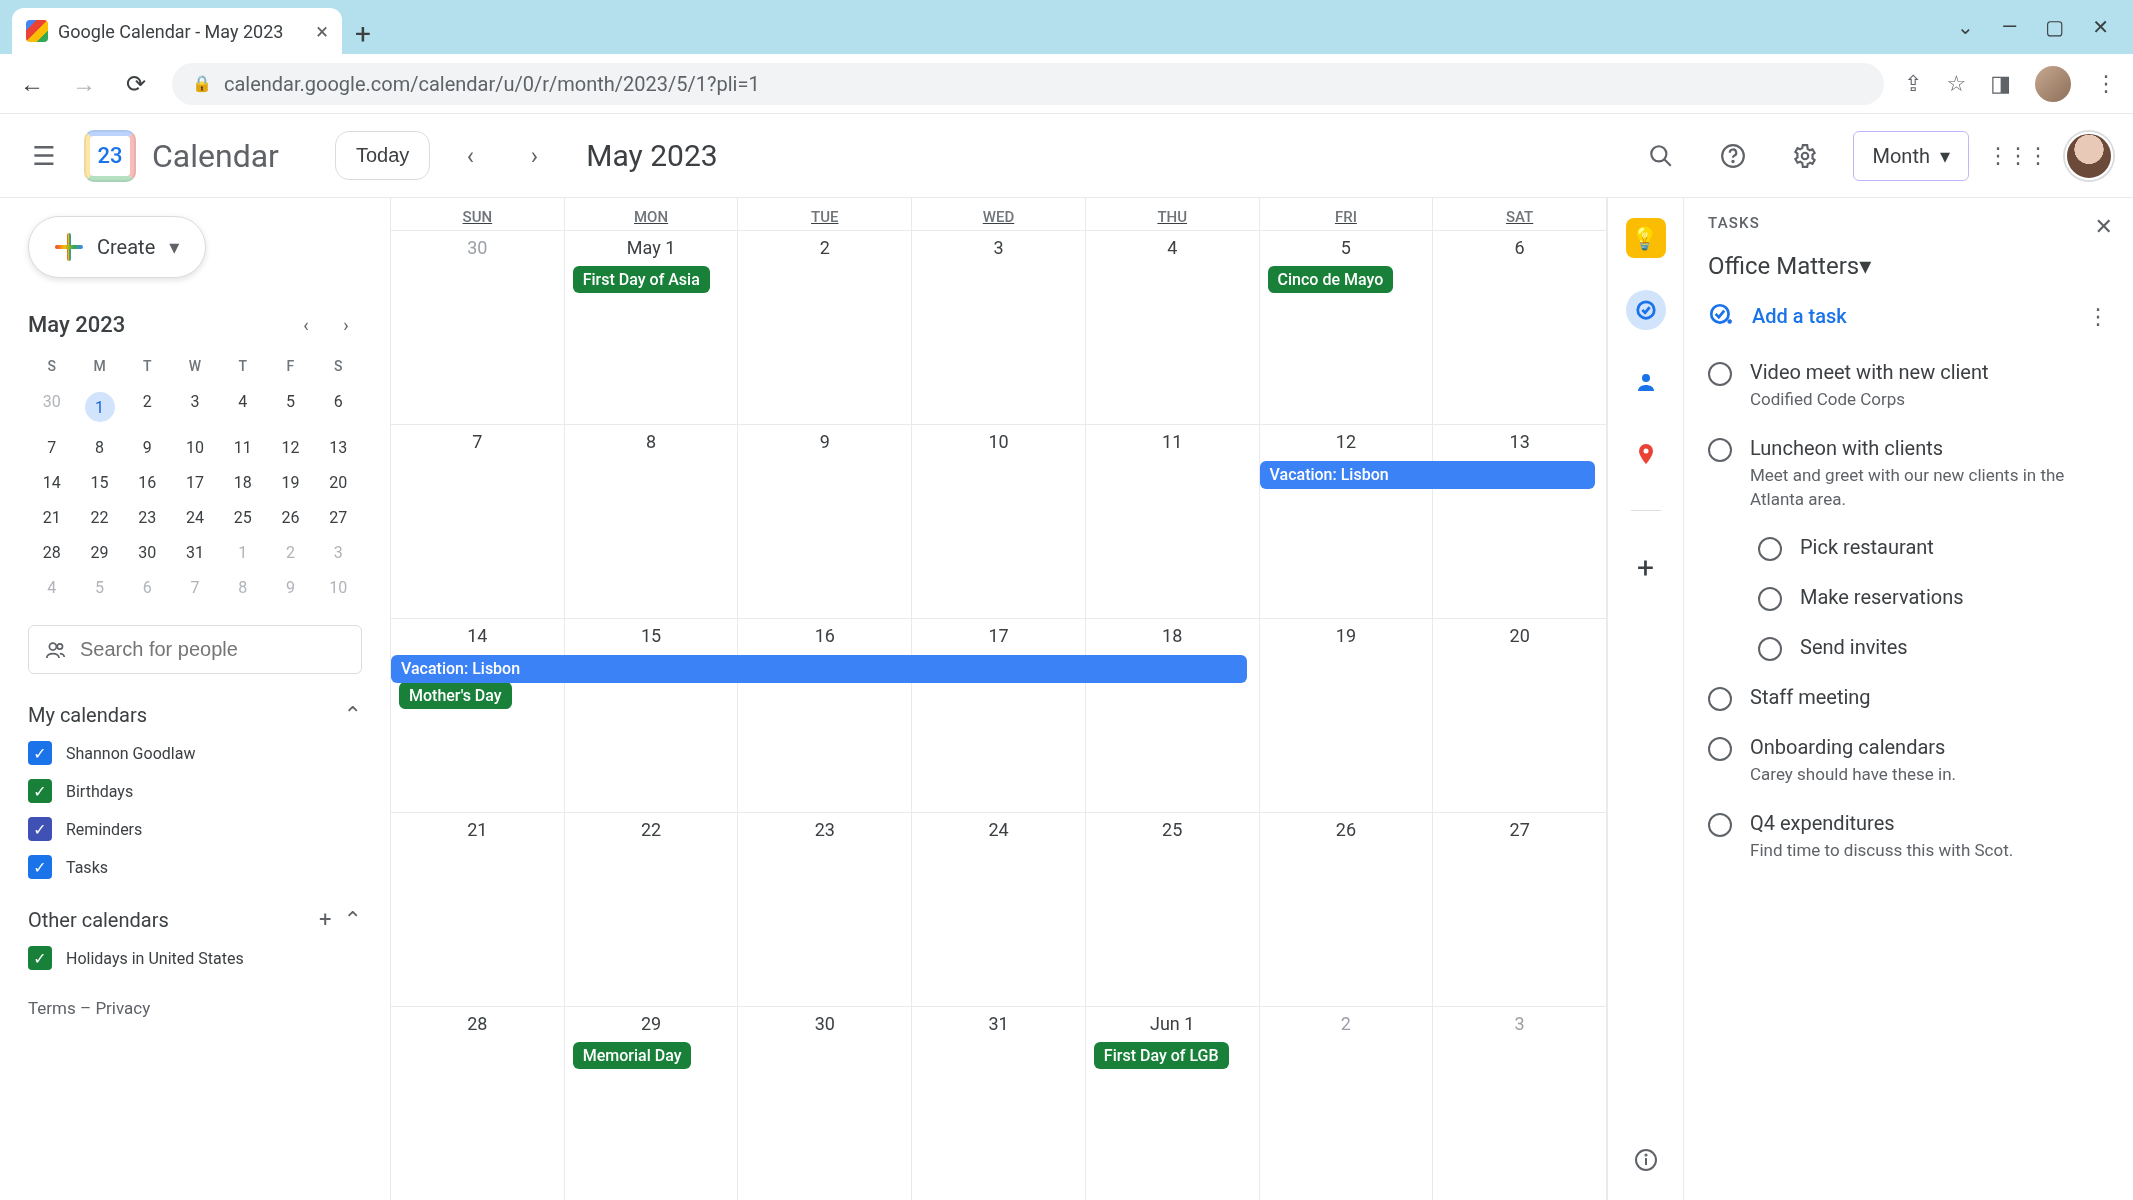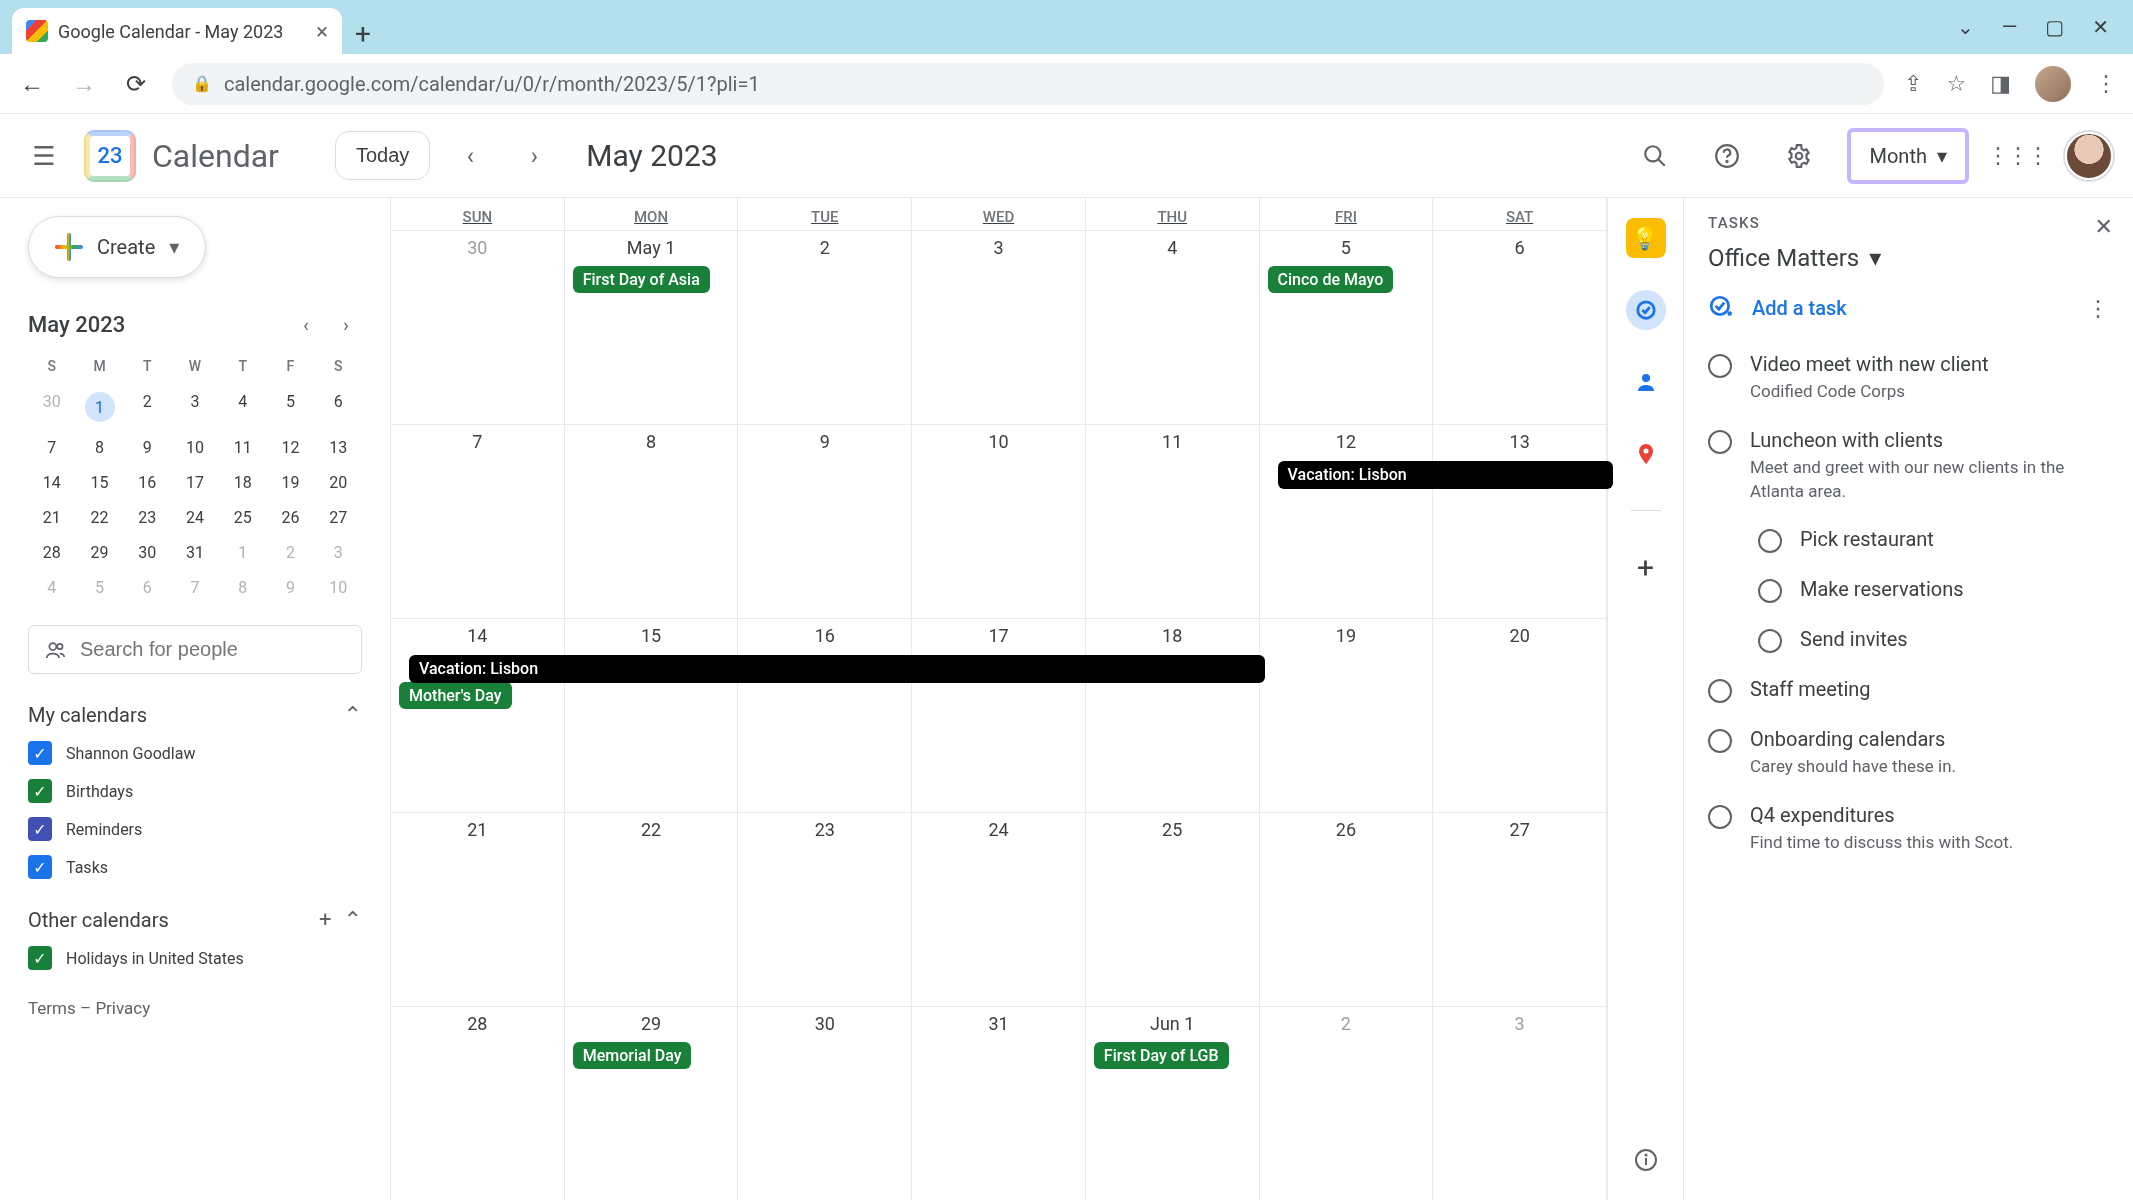--- a/index.html
+++ b/index.html
@@ -25,21 +25,21 @@
 .app-header { height: 84px; display: flex; align-items: center; padding: 0 20px; gap: 16px; border-bottom: 1px solid #e8eaed; }
 .hamburger { width: 48px; height: 48px; display: flex; align-items: center; justify-content: center; font-size: 26px; color: #5f6368; cursor: pointer; }
 .cal-logo { width: 52px; height: 52px; border-radius: 10px; background: #fff; border: 2px solid #e8eaed; display: flex; align-items: center; justify-content: center; font-weight: 500; color: #1a73e8; font-size: 22px; position: relative; }
 .cal-logo::before { content: ''; position: absolute; inset: -2px; border-radius: 10px; border-top: 6px solid #4285f4; border-right: 6px solid #ea4335; border-bottom: 6px solid #34a853; border-left: 6px solid #fbbc04; opacity: .35; }
 .app-title { font-size: 32px; color: #5f6368; font-weight: 400; margin-right: 40px; }
 .today-btn { border: 1px solid #dadce0; background: #fff; padding: 12px 20px; border-radius: 14px; font-size: 20px; color: #3c4043; cursor: pointer; }
 .chev { width: 48px; height: 48px; display: flex; align-items: center; justify-content: center; font-size: 24px; color: #5f6368; cursor: pointer; border-radius: 50%; }
 .current-month { font-size: 30px; color: #3c4043; margin-left: 12px; }
 .header-right { margin-left: auto; display: flex; align-items: center; gap: 24px; }
 .hicon { width: 48px; height: 48px; display: flex; align-items: center; justify-content: center; font-size: 26px; color: #5f6368; cursor: pointer; border-radius: 50%; }
-.view-sel { border: 4px solid #c4b5fd; padding: 12px 18px; border-radius: 6px; font-size: 20px; color: #3c4043; display: flex; align-items: center; gap: 10px; cursor: pointer; }
+.view-sel { border: 1px solid #c4b5fd; padding: 12px 18px; border-radius: 6px; font-size: 20px; color: #3c4043; display: flex; align-items: center; gap: 10px; cursor: pointer; }
 .user-avatar { width: 48px; height: 48px; border-radius: 50%; background: radial-gradient(circle at 50% 35%, #e8c9b8 40%, #6b4a3a 41%); border: 2px solid #fff; box-shadow: 0 0 0 2px #dadce0; }
 
 
 .main { display: flex; height: calc(100% - 198px); }
 .sidebar { width: 390px; padding: 18px 28px; overflow-y: auto; }
 .create-btn { display: inline-flex; align-items: center; gap: 14px; background: #fff; border: 1px solid #dadce0; box-shadow: 0 2px 6px rgba(0,0,0,.12); border-radius: 36px; padding: 16px 26px; font-size: 20px; color: #3c4043; cursor: pointer; }
 .create-plus { width: 28px; height: 28px; position: relative; }
 .create-plus::before, .create-plus::after { content: ''; position: absolute; background: linear-gradient(90deg,#ea4335,#fbbc04,#34a853,#4285f4); border-radius: 2px; }
 .create-plus::before { left: 12px; top: 0; width: 4px; height: 28px; }
 .create-plus::after { top: 12px; left: 0; height: 4px; width: 28px; }
@@ -73,35 +73,35 @@
 .grid { flex: 1; display: flex; flex-direction: column; border-left: 1px solid #e8eaed; }
 .dow-row { display: grid; grid-template-columns: repeat(7, 1fr); text-decoration: underline; }
 .dow { text-align: center; font-size: 15px; color: #70757a; font-weight: 500; padding: 10px 0 4px; border-right: 1px solid #e8eaed; }
 .weeks { flex: 1; display: grid; grid-template-rows: repeat(5, 1fr); }
 .week { display: grid; grid-template-columns: repeat(7, 1fr); position: relative; border-top: 1px solid #e8eaed; }
 .cell { border-right: 1px solid #e8eaed; padding: 6px 8px; position: relative; }
 .daynum { text-align: center; font-size: 18px; color: #3c4043; margin-bottom: 6px; }
 .daynum.dim { color: #9aa0a6; }
 .event { font-size: 16px; color: #fff; border-radius: 6px; padding: 4px 10px; font-weight: 500; white-space: nowrap; overflow: hidden; display: inline-block; margin-top: 2px; }
 .event.green { background: #188038; }
-.event.blue { background: #000000; margin-left: 18px; }
+.event.blue { background: #3b82f6; }
 .span-event { position: absolute; top: 34px; height: 28px; z-index: 2; }
 
 
 .rail { width: 76px; border-left: 1px solid #e8eaed; display: flex; flex-direction: column; align-items: center; padding-top: 20px; gap: 32px; }
 .rail .ritem { width: 40px; height: 40px; display: flex; align-items: center; justify-content: center; border-radius: 50%; cursor: pointer; font-size: 22px; }
 .rail .keep { background: #fbbc04; color: #fff; border-radius: 8px; }
 .rail .tasks-i { background: #d2e3fc; color: #1a73e8; }
 .rail .sep { width: 30px; height: 1px; background: #dadce0; margin: 4px 0; }
 
 
 .tasks-panel { width: 450px; border-left: 1px solid #e8eaed; display: flex; flex-direction: column; }
 .tp-head { padding: 16px 24px 8px; position: relative; }
 .tp-label { font-size: 15px; letter-spacing: 1.2px; color: #5f6368; font-weight: 500; }
-.tp-title { font-size: 24px; color: #3c4043; display: flex; align-items: center; gap: 10px; margin-top: 12px; cursor: pointer; }
+.tp-title { font-size: 24px; color: #3c4043; display: flex; align-items: center; margin-top: 20px; cursor: pointer; }
 .tp-close { position: absolute; right: 20px; top: 16px; font-size: 22px; color: #5f6368; cursor: pointer; }
 .tp-add-row { display: flex; align-items: center; padding: 14px 24px; gap: 16px; }
 .tp-add-icon { width: 28px; height: 28px; color: #1a73e8; font-size: 24px; }
 .tp-add { color: #1a73e8; font-size: 20px; font-weight: 500; cursor: pointer; flex: 1; }
 .tp-more { color: #5f6368; font-size: 22px; cursor: pointer; }
 .tp-list { padding: 4px 24px; overflow-y: auto; flex: 1; }
 .task { display: flex; gap: 18px; padding: 12px 0; }
 .task.sub { margin-left: 50px; }
 .radio { width: 24px; height: 24px; border: 2px solid #5f6368; border-radius: 50%; flex-shrink: 0; margin-top: 2px; cursor: pointer; }
 .task-body { flex: 1; }

